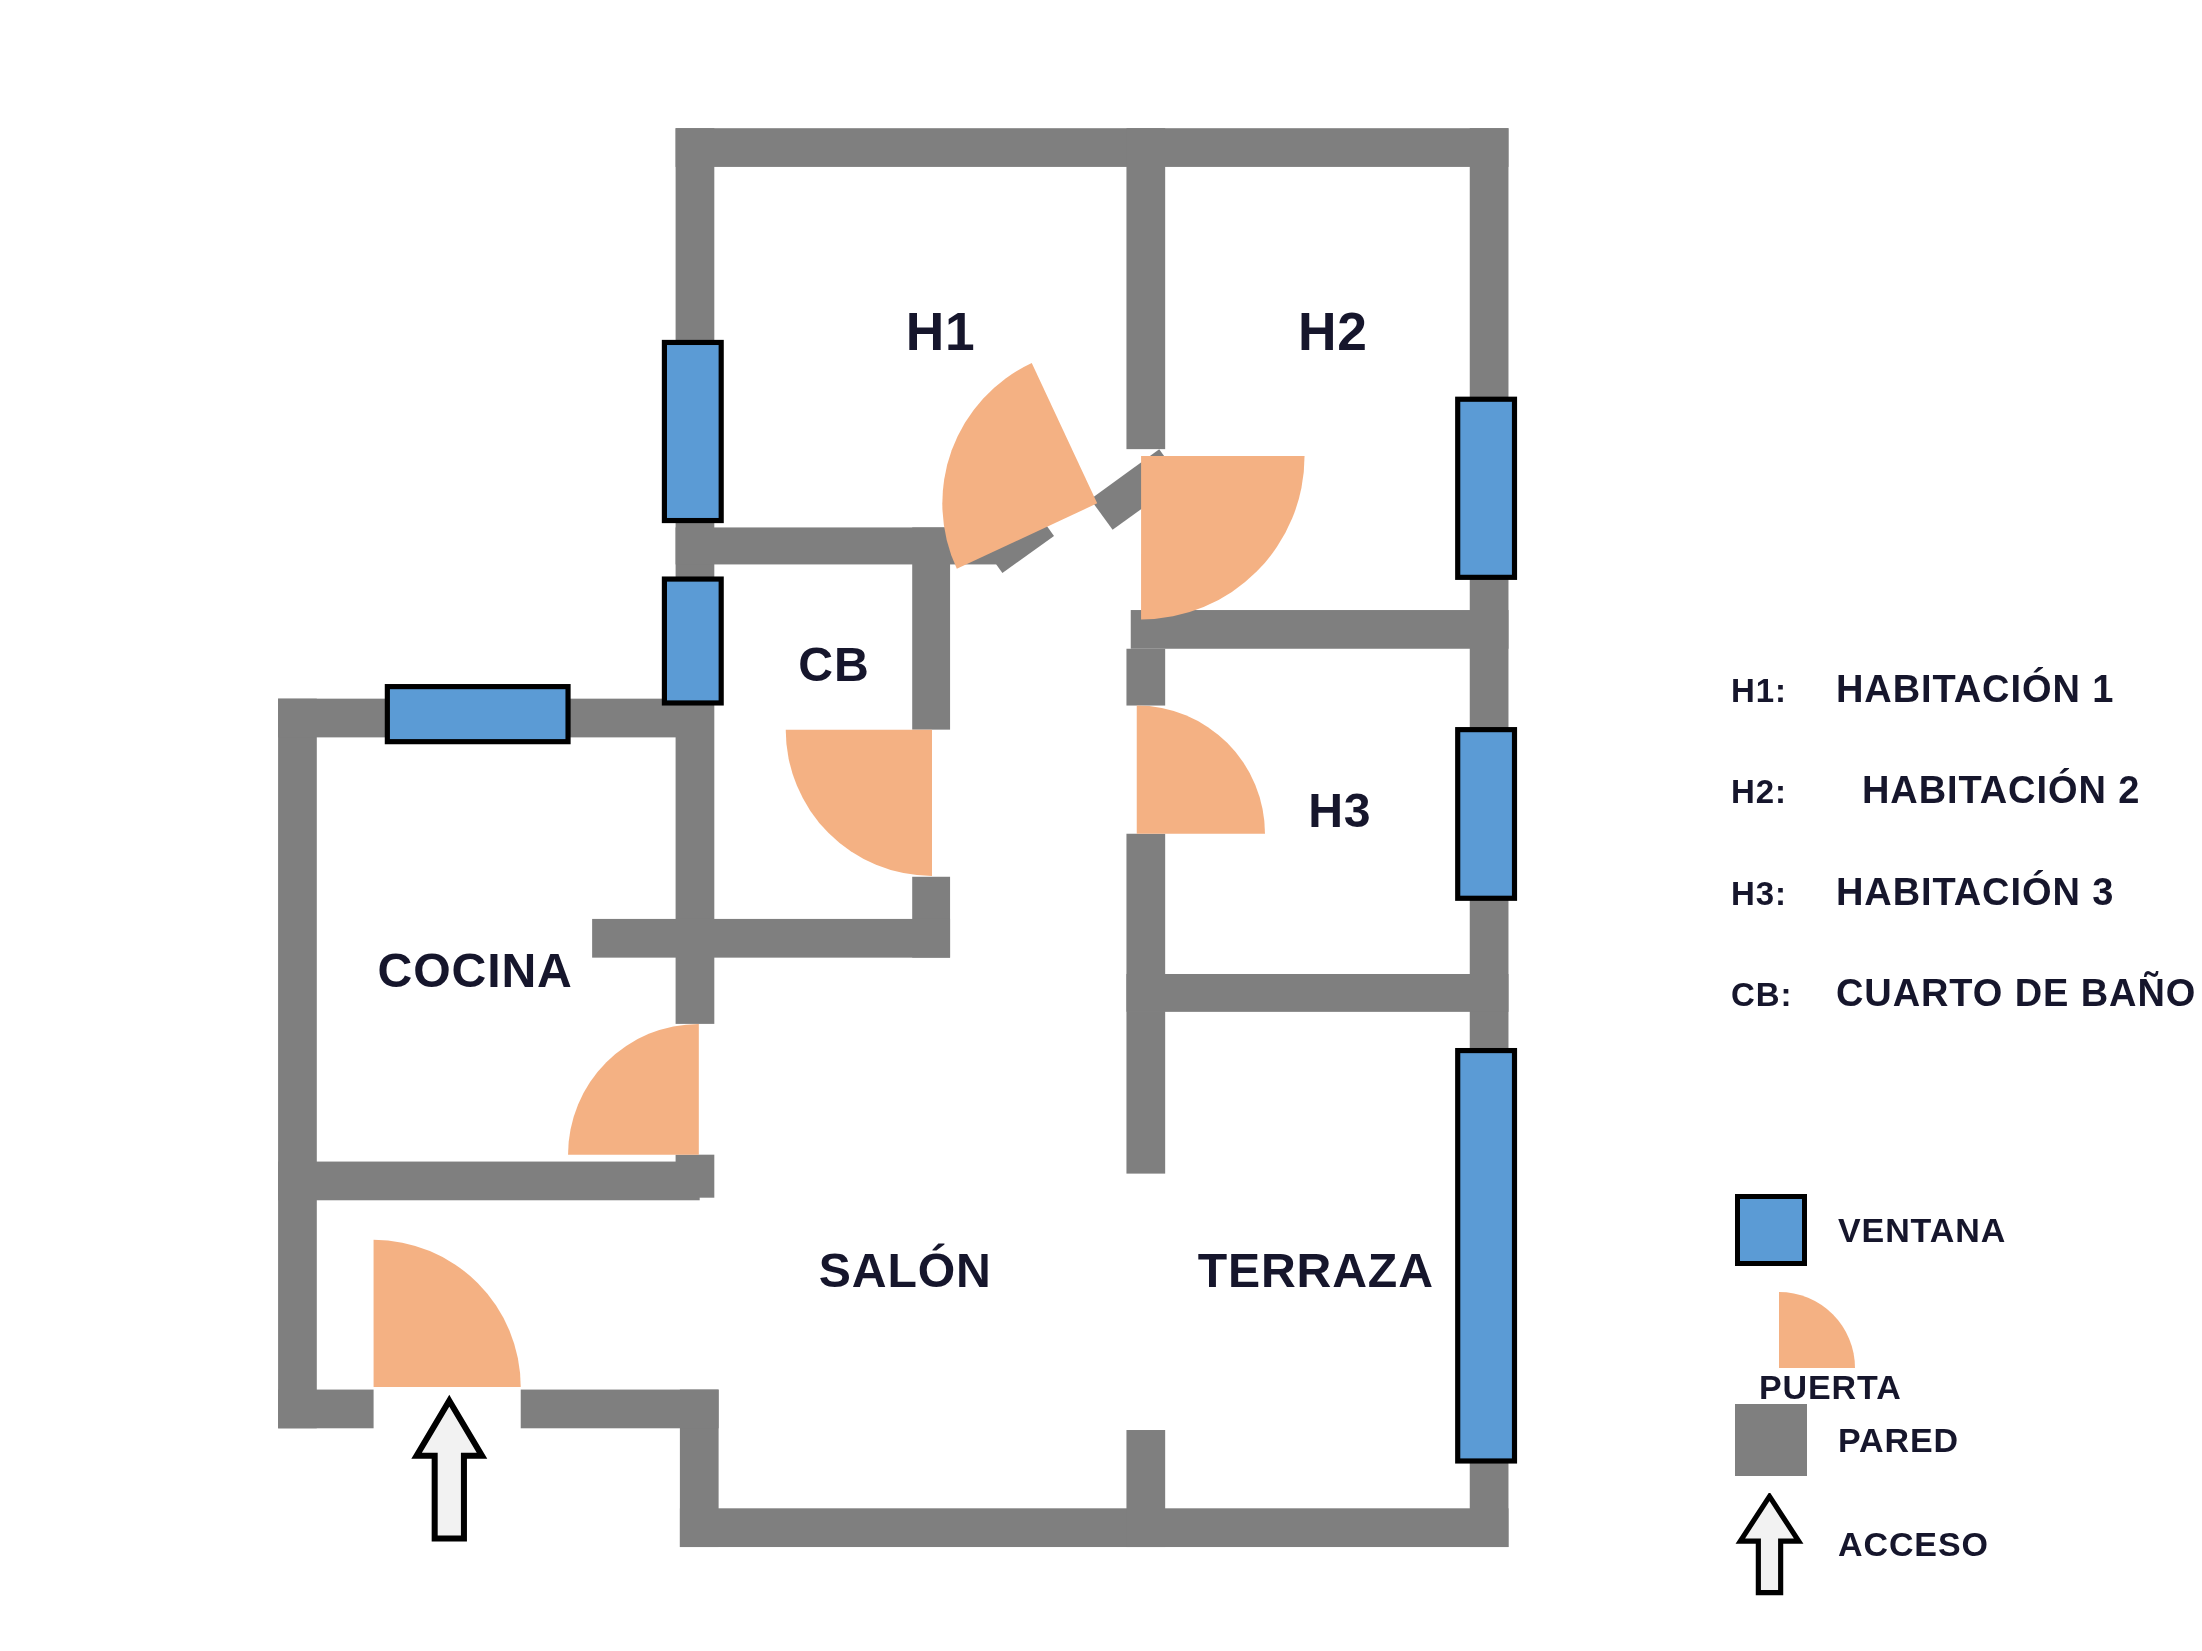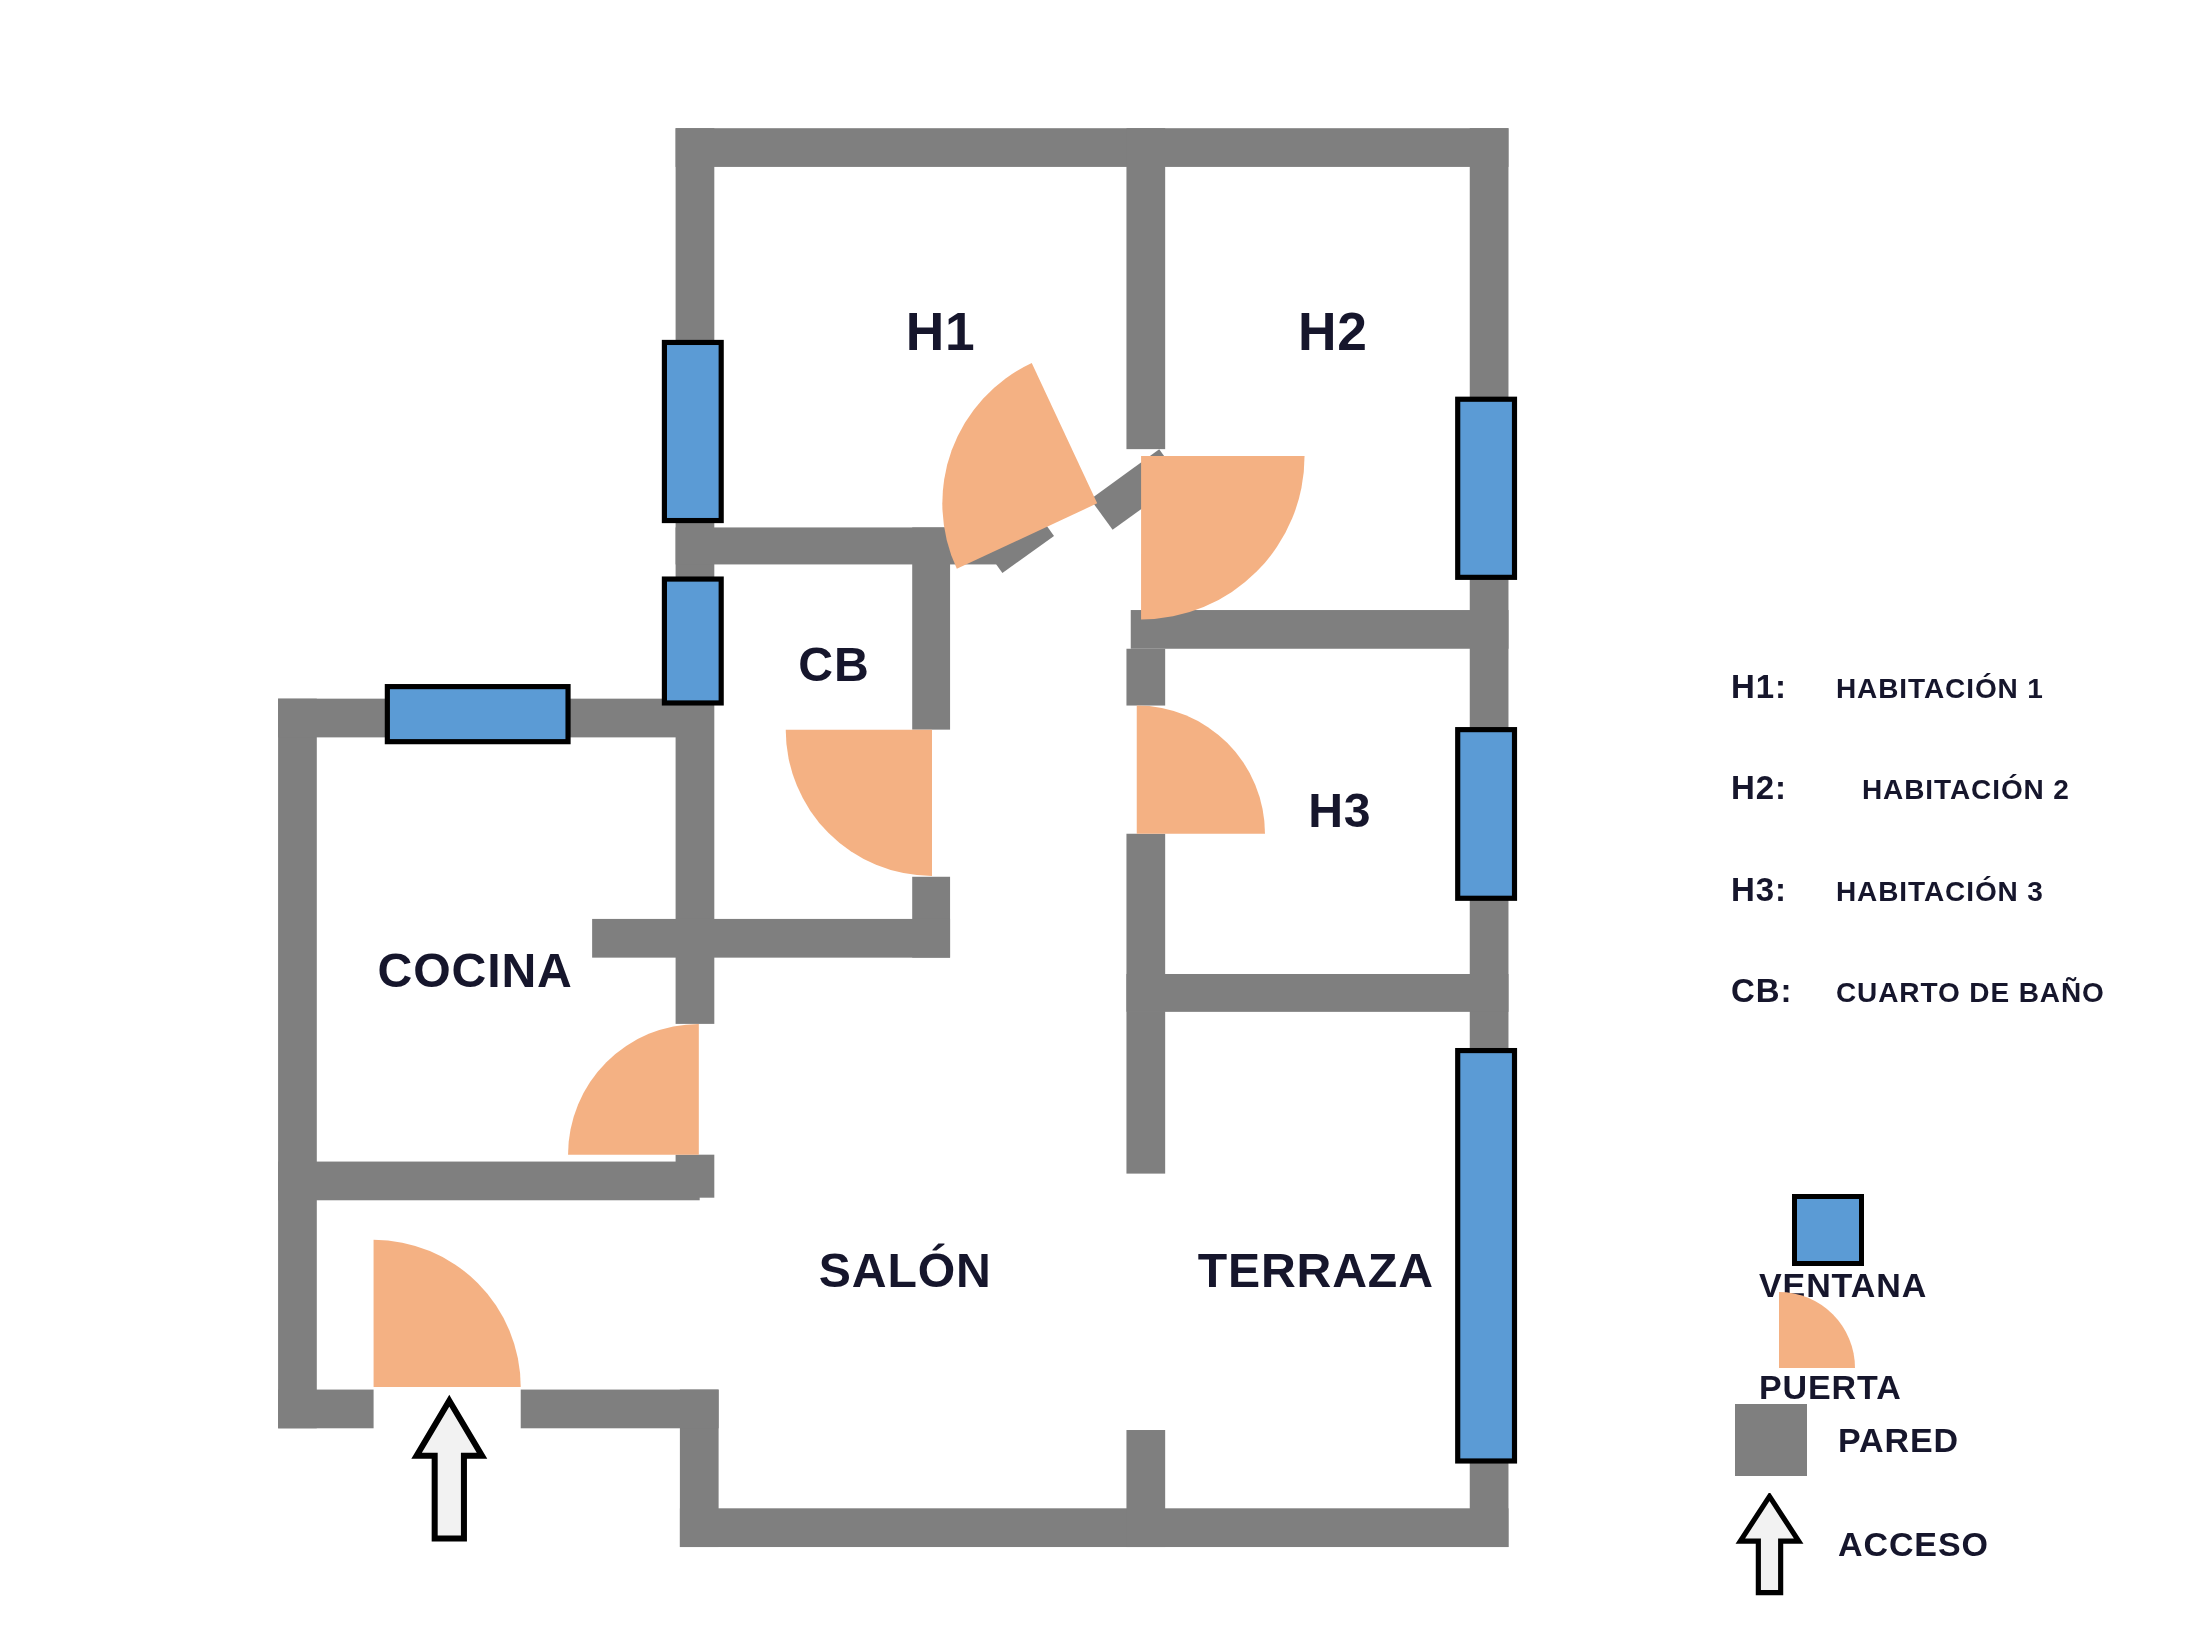--- a/index.html
+++ b/index.html
@@ -12,21 +12,21 @@
     overflow:hidden;
   }
   #plan-svg{position:absolute;left:0;top:0;width:2203px;height:1652px;}
   .legend{position:absolute;left:0;top:0;width:2203px;height:1652px;pointer-events:none;}
   .abbr-row{
     position:absolute;left:1731px;
     display:flex;align-items:baseline;
     color:#16162c;white-space:nowrap;
   }
   .abbr-key{font-size:33px;letter-spacing:0.9px;width:105px;}
-  .abbr-label{font-size:28px;letter-spacing:0.9px;}
+  .abbr-label{font-size:38px;letter-spacing:0.9px;}
   .sym-row{
     position:absolute;left:1735px;
     display:flex;align-items:center;
     color:#16162c;white-space:nowrap;
   }
   .sym-icon-box{width:79px;display:flex;justify-content:flex-start;}
   .sym-label{font-size:34px;letter-spacing:0.9px;margin-left:24px;}
   .icon-window{width:72px;height:72px;background:#5B9BD5;border:5.2px solid #000;box-sizing:border-box;}
   .icon-door{width:76px;height:76px;background:#F4B183;border-top-right-radius:100% 100%;}
   .icon-wall{width:72px;height:72px;background:#7F7F7F;}
@@ -96,21 +96,21 @@
   </div>
   <div class="abbr-row" style="top:871px;">
     <span class="abbr-key">H3:</span>
     <span class="abbr-label">HABITACIÓN 3</span>
   </div>
   <div class="abbr-row" style="top:972px;">
     <span class="abbr-key">CB:</span>
     <span class="abbr-label">CUARTO DE BAÑO</span>
   </div>
 
-  <div class="sym-row" style="top:1194px;flex-direction:column;">
+  <div class="sym-row" style="top:1194px;">
     <span class="sym-icon-box">
         <span class="icon-window"></span>
       </span>
     <span class="sym-label">VENTANA</span>
   </div>
   <div class="sym-row" style="top:1292px;flex-direction:column;">
     <span class="sym-icon-box">
         <span class="icon-door"></span>
       </span>
     <span class="sym-label">PUERTA</span>

